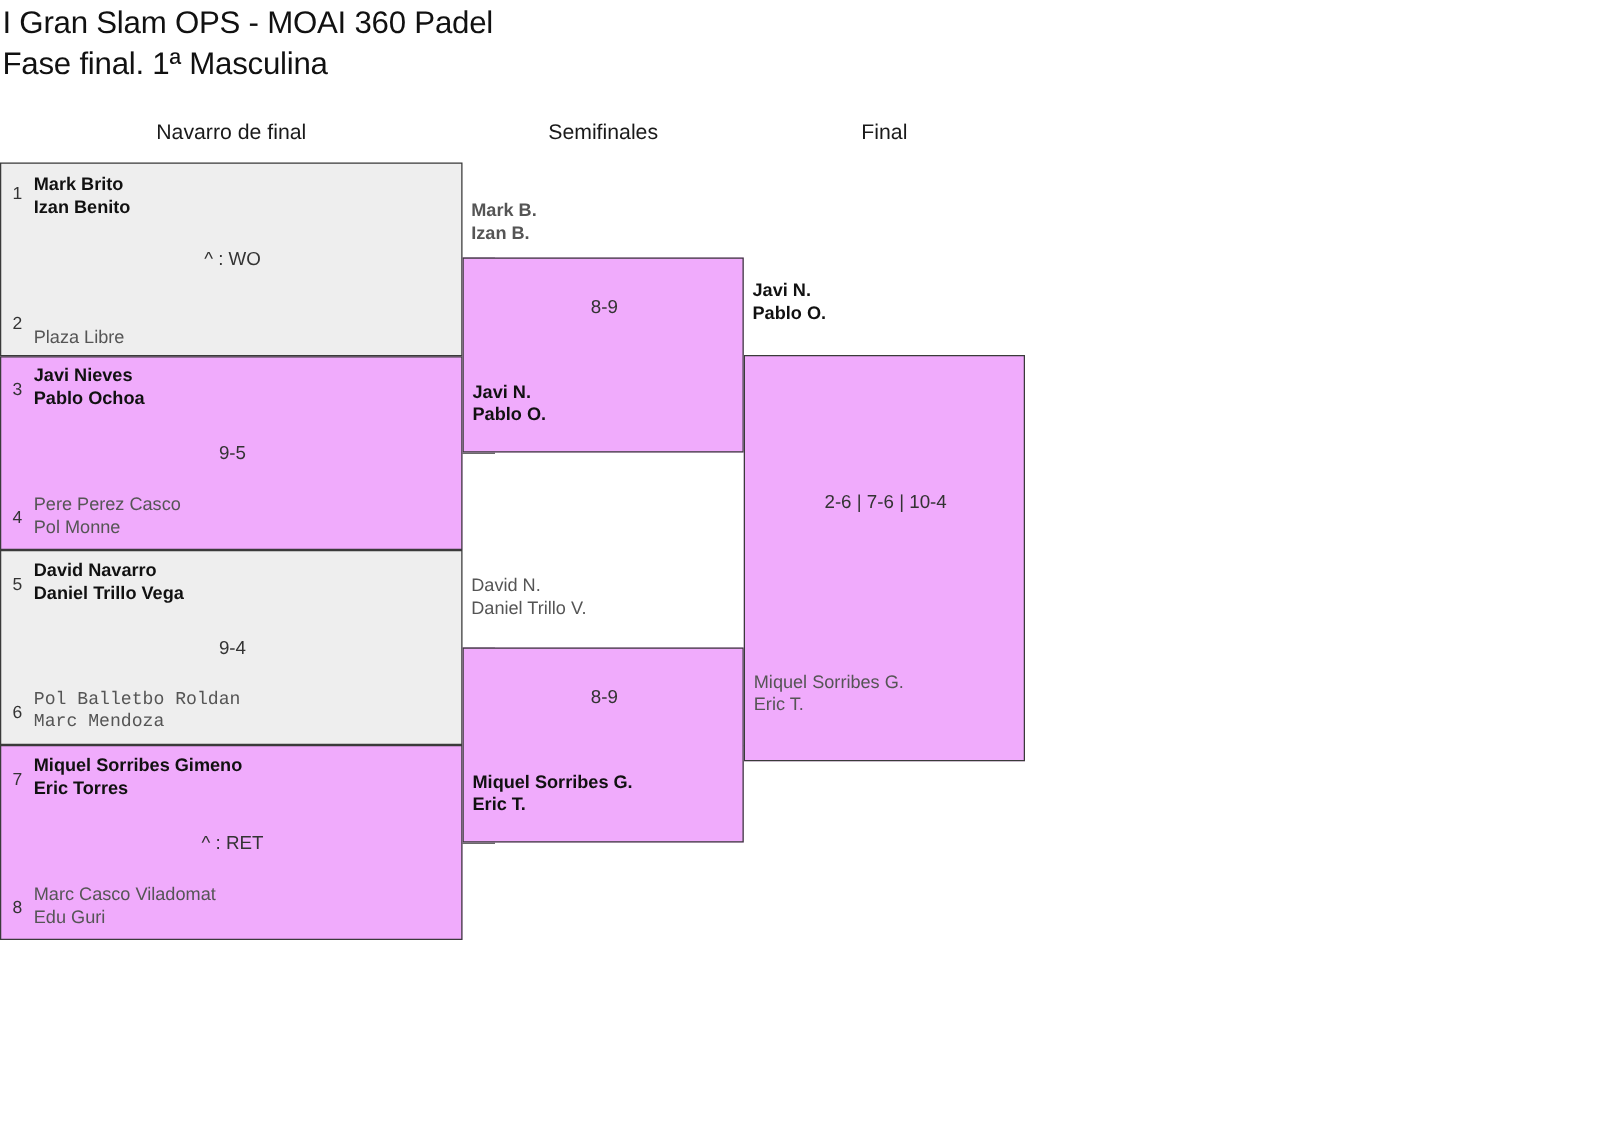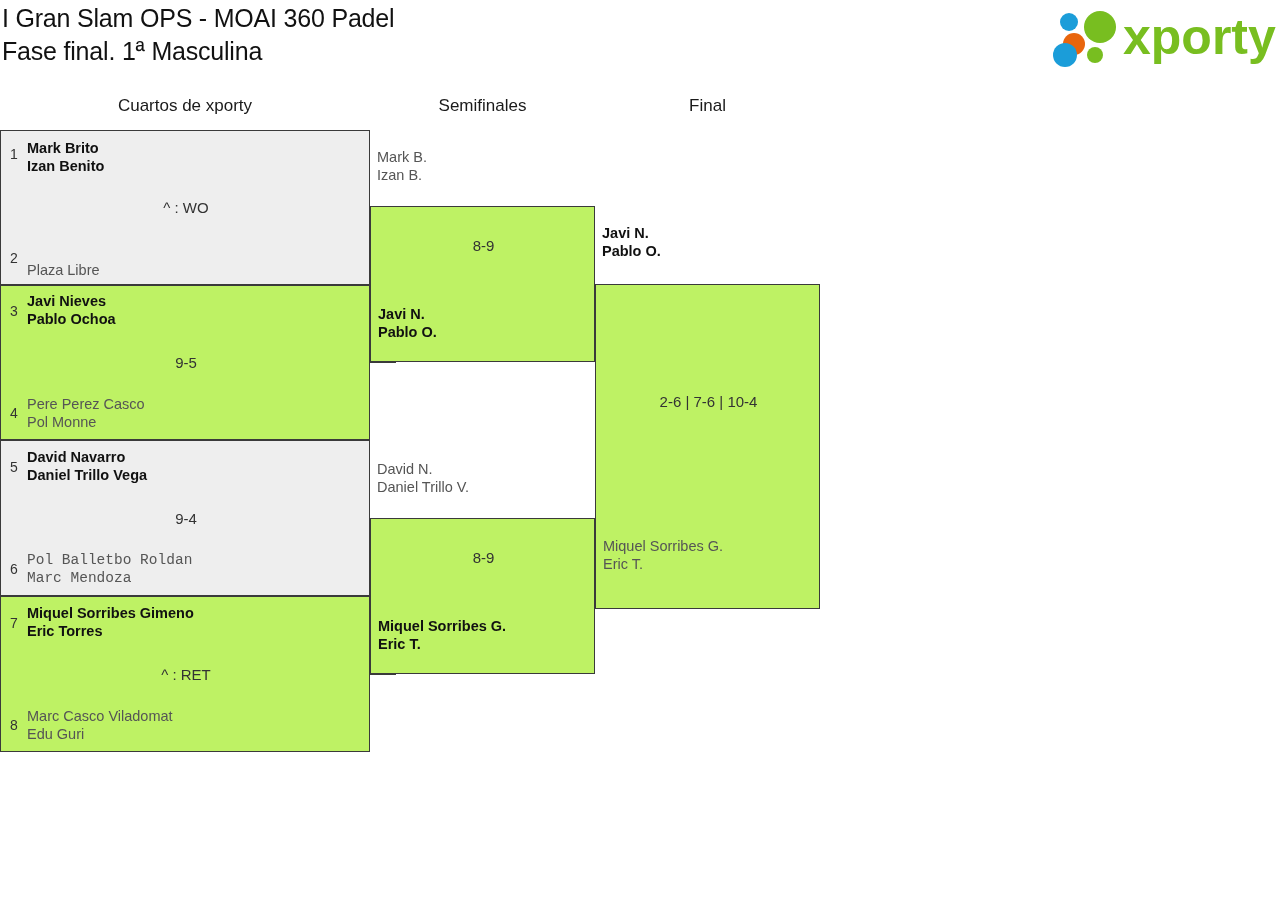--- a/index.html
+++ b/index.html
@@ -68,21 +68,21 @@
     top: 0;
     width: 1280px;
     height: 916px;
   }
 
   
   .match {
     position: absolute;
     box-sizing: border-box;
     border: 1px solid #3a3a3a;
-    background: #bef264;
+    background: #f0abfc;
   }
   .match.shaded { background: #eeeeee; }
 
   
   .seed {
     position: absolute;
     left: 4px;
     font-size: 14px;
     color: #333333;
     width: 18px;
@@ -119,35 +119,23 @@
 </head>
 <body>
 
 <div class="header">
 
   <div class="title-block">
     <div class="title-line">I Gran Slam OPS - MOAI 360 Padel</div>
     <div class="title-line">Fase final. 1ª Masculina</div>
   </div>
 
-  <div class="logo">
-    <svg width="232" height="62" viewBox="0 0 232 62" xmlns="http://www.w3.org/2000/svg">
-
-      <circle cx="21" cy="16" r="9" fill="#1b9dd9"></circle>
-      <circle cx="26" cy="38" r="11" fill="#e8650d"></circle>
-      <circle cx="17" cy="49" r="12" fill="#1b9dd9"></circle>
-      <circle cx="47" cy="49" r="8" fill="#78be20"></circle>
-      <circle cx="52" cy="21" r="16" fill="#78be20"></circle>
-
-      <text x="75" y="48" font-family="Liberation Sans, sans-serif" font-size="50" font-weight="700" fill="#78be20">xporty</text>
-    </svg>
-  </div>
 </div>
 
-<div class="col-head c1">Cuartos de xporty</div>
+<div class="col-head c1">Navarro de final</div>
 <div class="col-head c2">Semifinales</div>
 <div class="col-head c3">Final</div>
 
 <div class="bracket">
 
   <div class="match shaded" style="left:0px; top:130px; width:370px; height:155px;">
     <div class="seed" style="top:15px;">1</div>
     <div class="team winner" style="left:26px; top:8px;">
       <span class="ln">Mark Brito</span>
       <span class="ln">Izan Benito</span>
@@ -199,21 +187,21 @@
       <span class="ln">Marc Casco Viladomat</span>
       <span class="ln">Edu Guri</span>
     </div>
   </div>
 
   <div class="conn h" style="left:370px; top:206px; width:26px;"></div>
   <div class="conn h" style="left:370px; top:362px; width:26px;"></div>
   <div class="conn h" style="left:370px; top:518px; width:26px;"></div>
   <div class="conn h" style="left:370px; top:674px; width:26px;"></div>
 
-  <div class="team loser" style="left:377px; top:148px;">
+  <div class="team loser" style="left:377px; top:160px;font-weight:bold;">
     <span class="ln">Mark B.</span>
     <span class="ln">Izan B.</span>
   </div>
   <div class="match" style="left:370px; top:206px; width:225px; height:156px;">
     <div class="score" style="left:0; top:30px; width:225px;">8-9</div>
     <div class="team winner" style="left:7px; top:98px;">
       <span class="ln">Javi N.</span>
       <span class="ln">Pablo O.</span>
     </div>
   </div>

